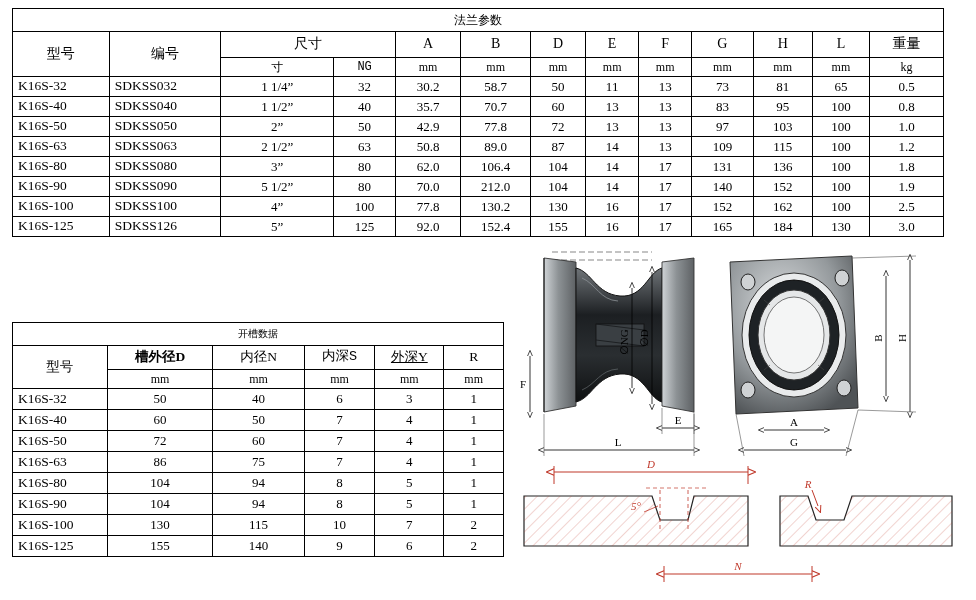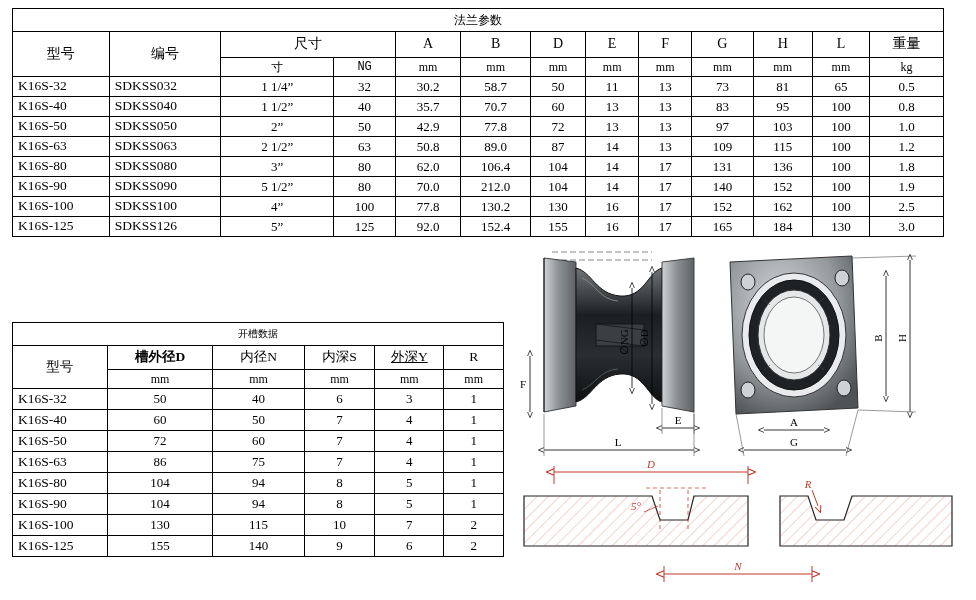--- a/index.html
+++ b/index.html
@@ -68,21 +68,21 @@
     width:492px;
   }
   #groove-table .title-cell{font-size:10px;height:22px;}
   #groove-table .hdr{font-size:13.5px;height:23px;}
   #groove-table .unit{font-size:12px;height:18px;}
   #groove-table td.model{text-align:left;padding-left:5px;font-size:13.5px;}
   #groove-table tbody tr td{height:20px;}
   .g-model{width:98px;}
   .g-d{width:112px;font-weight:bold;}
   .g-n{width:96px;}
-  .g-s{width:74px;}
+  .g-s{width:74px;font-family:Liberation Mono, monospace;}
   .g-y{width:72px;text-decoration:underline;}
   .g-r{width:62px;}
 
   
   #drawings{
     position:absolute;
     left:512px; top:238px;
     width:452px;height:352px;
   }
   #drawings svg{display:block;}

